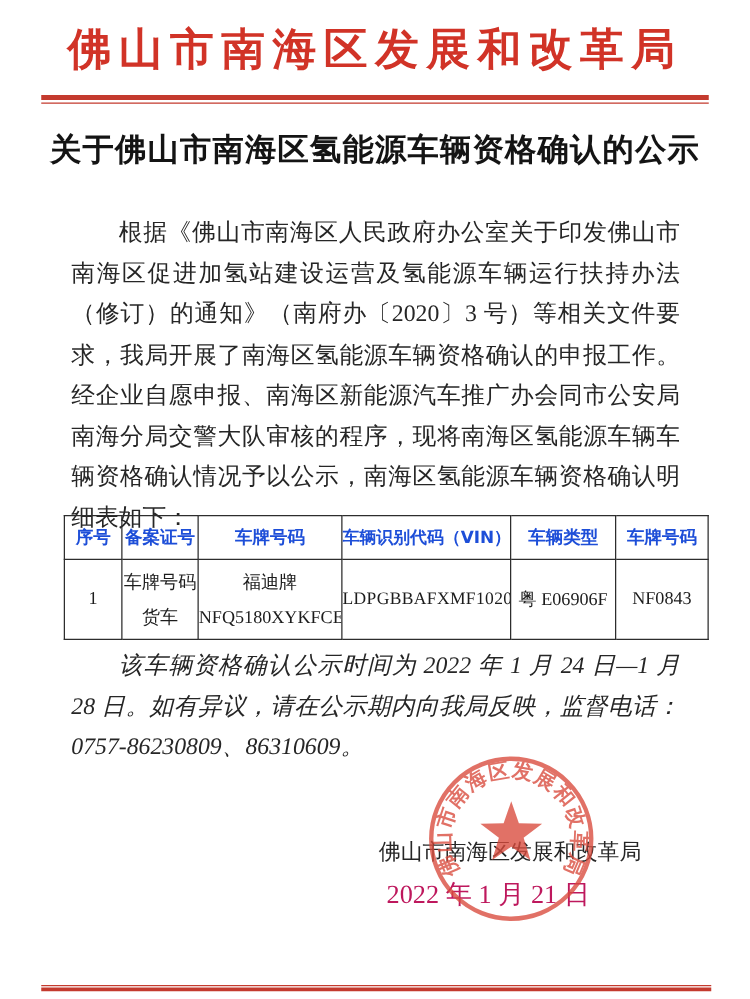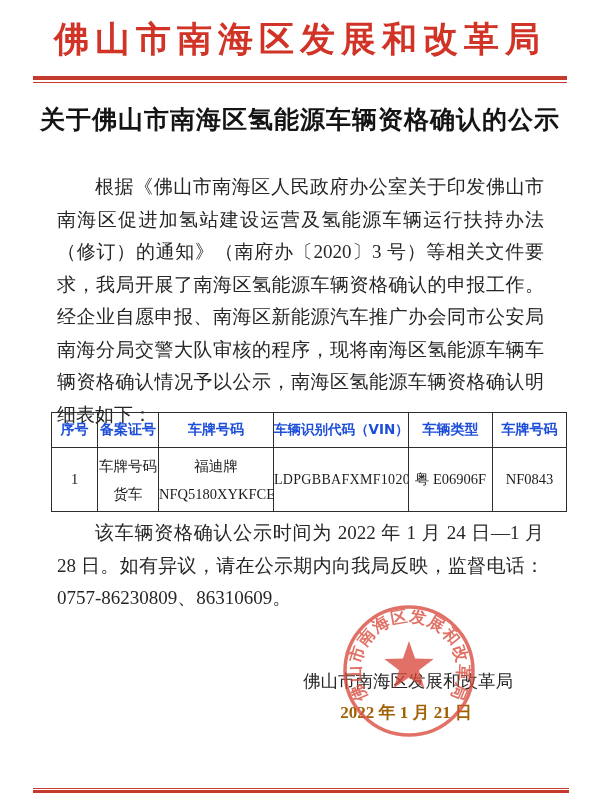--- a/index.html
+++ b/index.html
@@ -63,21 +63,21 @@
     left: 57px;
     width: 487px;
     margin: 0;
     font-size: 19px;
     line-height: 32.5px;
     text-align: justify;
     text-indent: 2em;
     color: #262626;
   }
   .para1 { top: 171px; }
-  .para2 { top: 517px; }
+  .para2 { top: 517px; font-style: italic; }
 
   
   .veh-table {
     position: absolute;
     top: 412px;
     left: 51px;
     width: 515px;
     border-collapse: collapse;
     table-layout: fixed;
   }
@@ -112,24 +112,23 @@
     top: 669px;
     right: 87px;
     font-size: 17.5px;
     color: #262626;
     white-space: nowrap;
   }
   .sig-date {
     position: absolute;
     top: 701px;
     right: 128px;
-    font-size: 17px;
-    color: #a16207;
-    white-space: nowrap;
-    font-weight: bold;
+    font-size: 21px;
+    color: #be185d;
+    white-space: nowrap;
   }
 
   
   .seal {
     position: absolute;
     top: 601px;
     left: 339px;
     width: 140px;
     height: 140px;
     opacity: 0.78;

